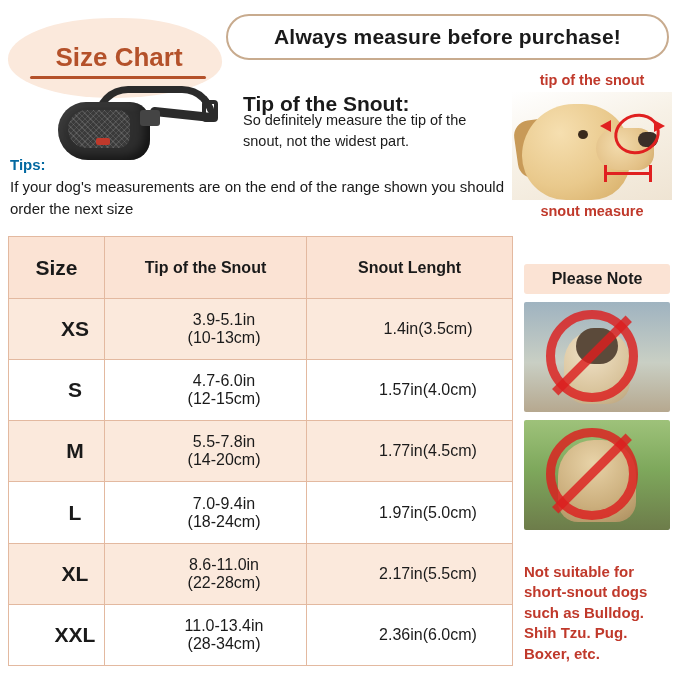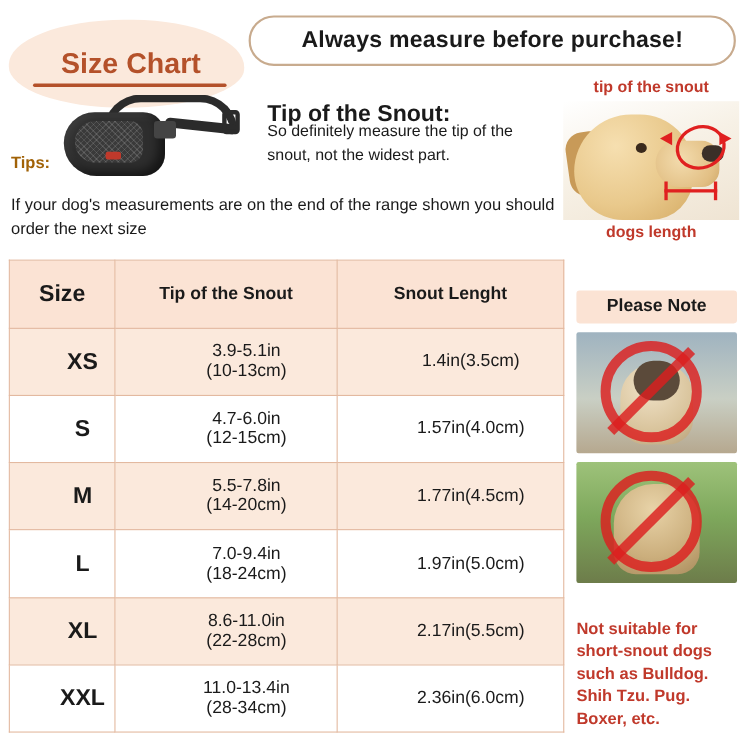--- a/index.html
+++ b/index.html
@@ -166,24 +166,24 @@
     width: 255px;
     font-size: 14.5px;
     line-height: 1.42;
     color: #1a1a1a;
   }
 
   
   .tips-label {
     position: absolute;
     left: 10px;
-    top: 140px;
+    top: 156px;
     font-size: 15px;
     font-weight: bold;
-    color: #a16207;
+    color: #0369a1;
   }
   .tips-text {
     position: absolute;
     left: 10px;
     top: 176px;
     width: 500px;
     font-size: 15px;
     line-height: 1.48;
     color: #1a1a1a;
   }
@@ -463,21 +463,21 @@
     <div class="dog-snout"></div>
     <div class="dog-eye"></div>
     <div class="dog-nose"></div>
     <div class="snout-circle"></div>
     <div class="arrow-left"></div>
     <div class="arrow-right"></div>
     <div class="snout-len-bar"></div>
     <div class="snout-len-cap-l"></div>
     <div class="snout-len-cap-r"></div>
   </div>
-  <div class="dog-caption-bottom">dogs length</div>
+  <div class="dog-caption-bottom">snout measure</div>
 
   <div class="table-wrap">
     <table>
       <thead>
         <tr>
           <th class="c-size">Size</th>
           <th class="c-tip">Tip of the Snout</th>
           <th class="c-len">Snout Lenght</th>
         </tr>
       </thead>

